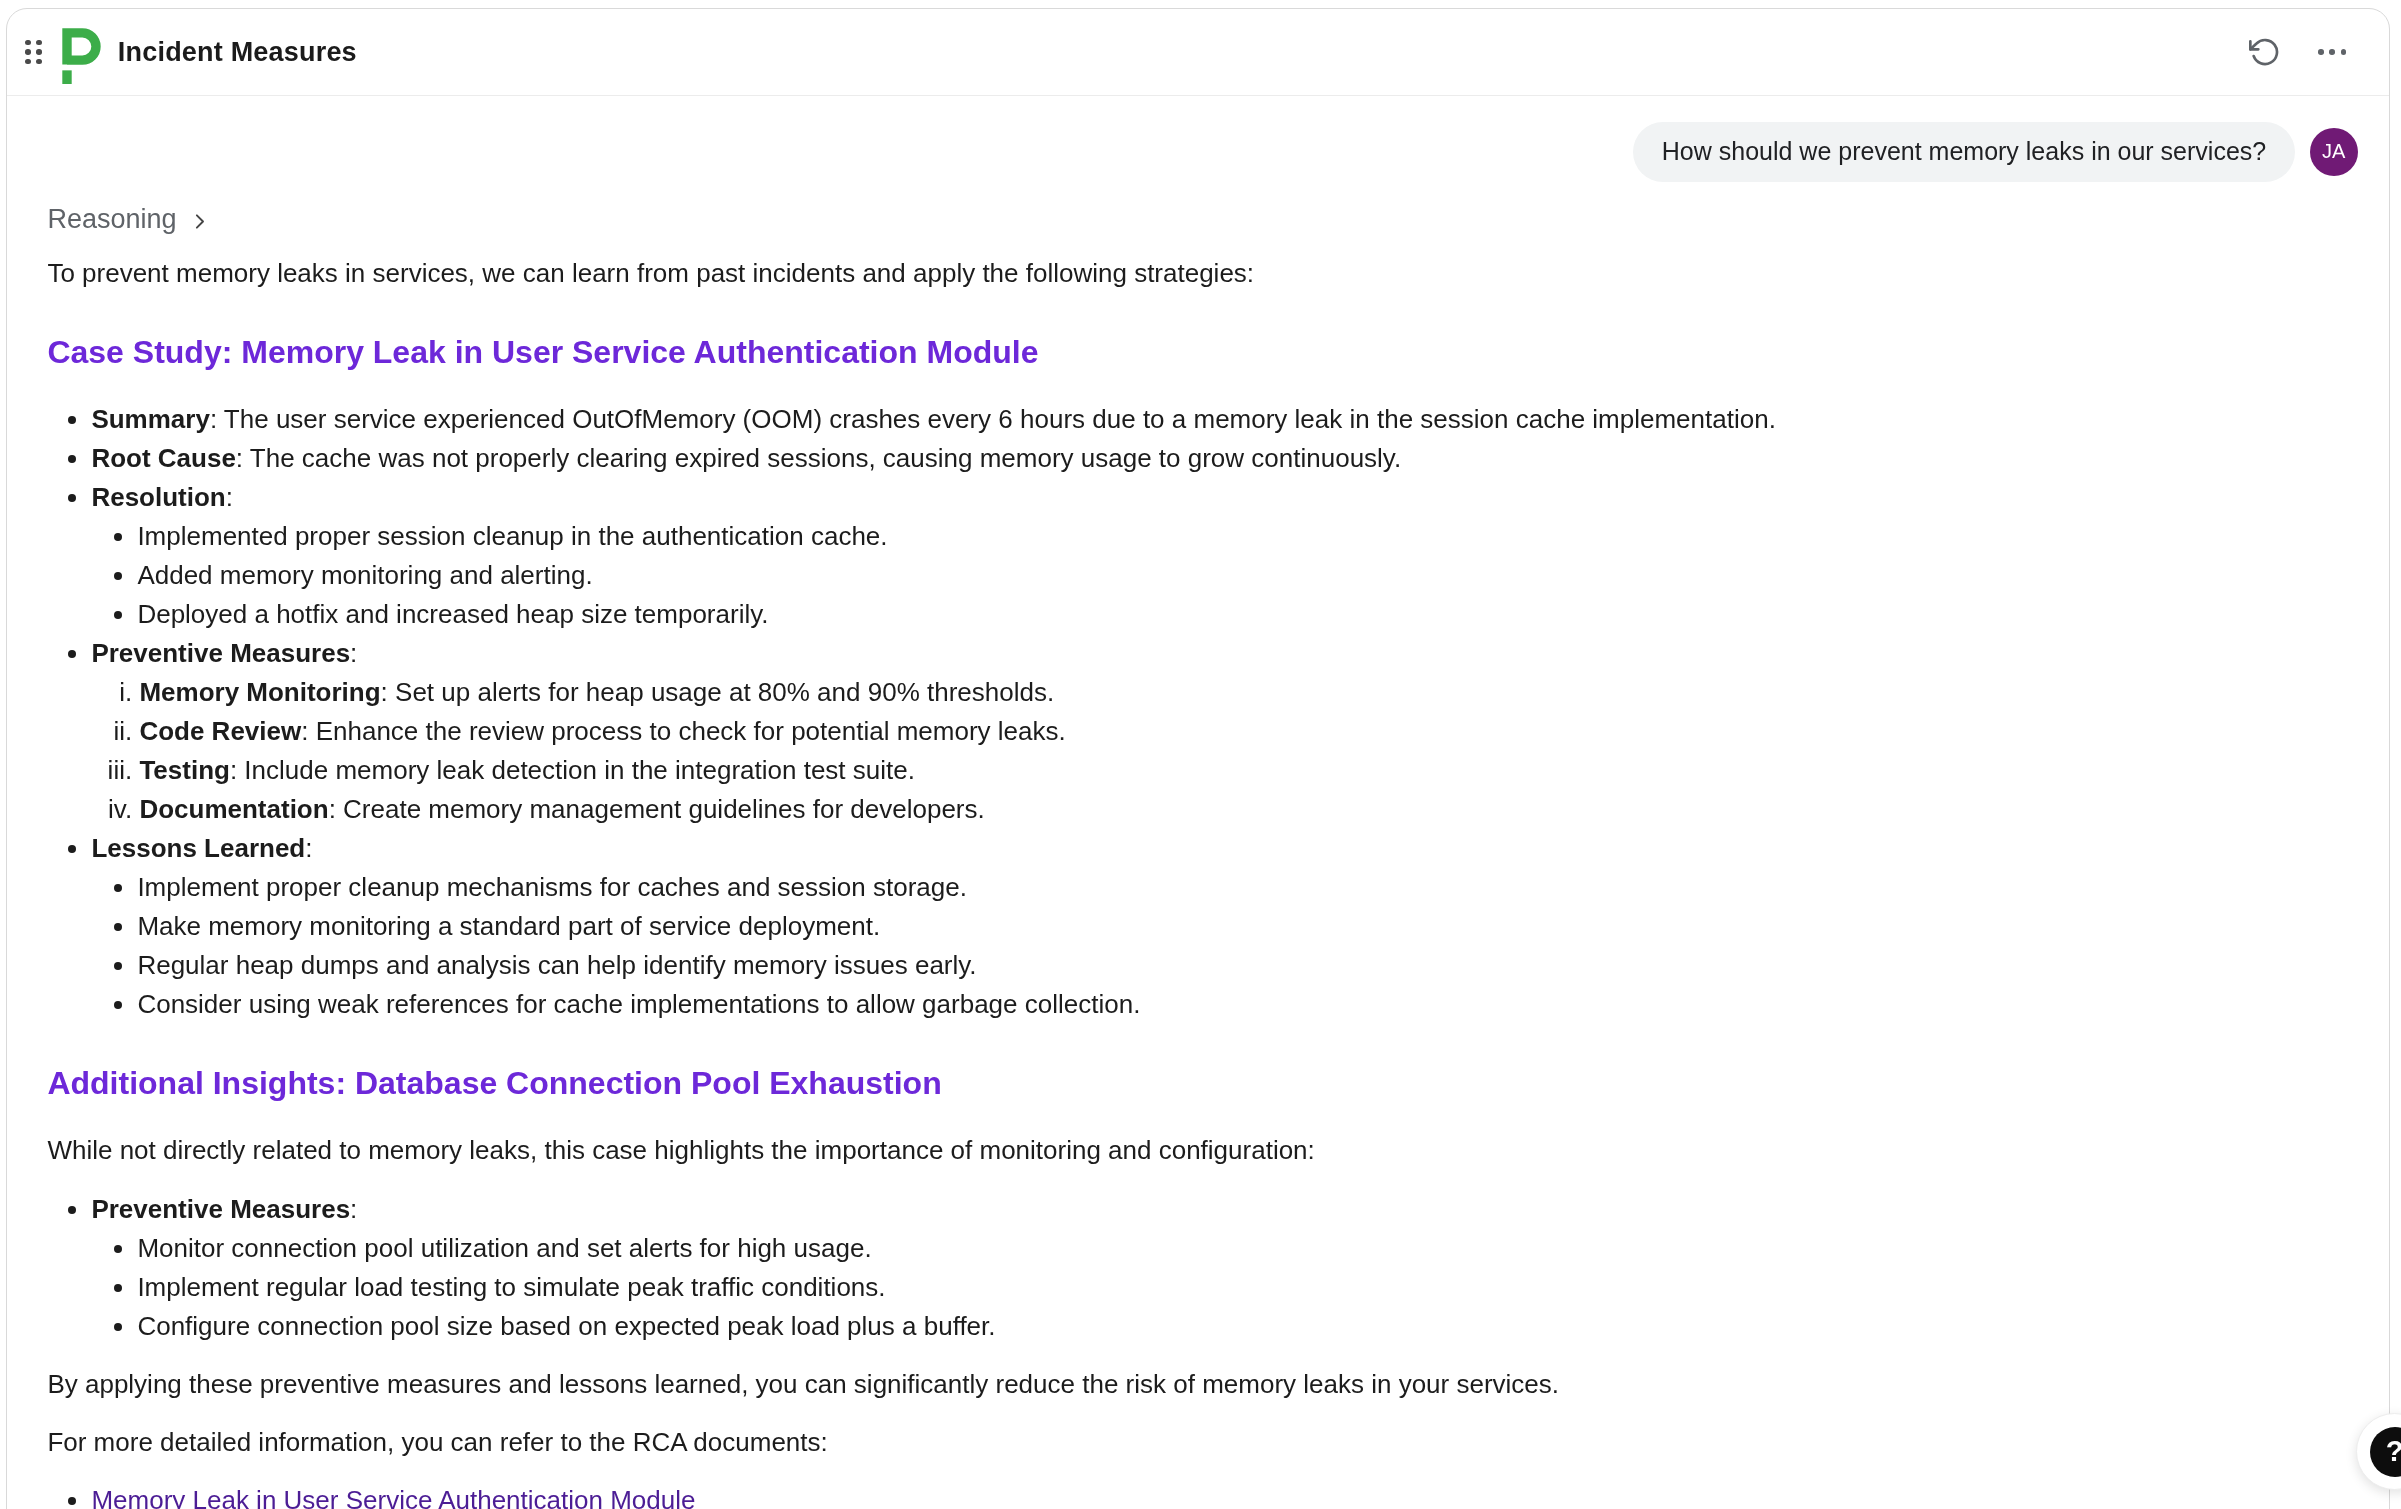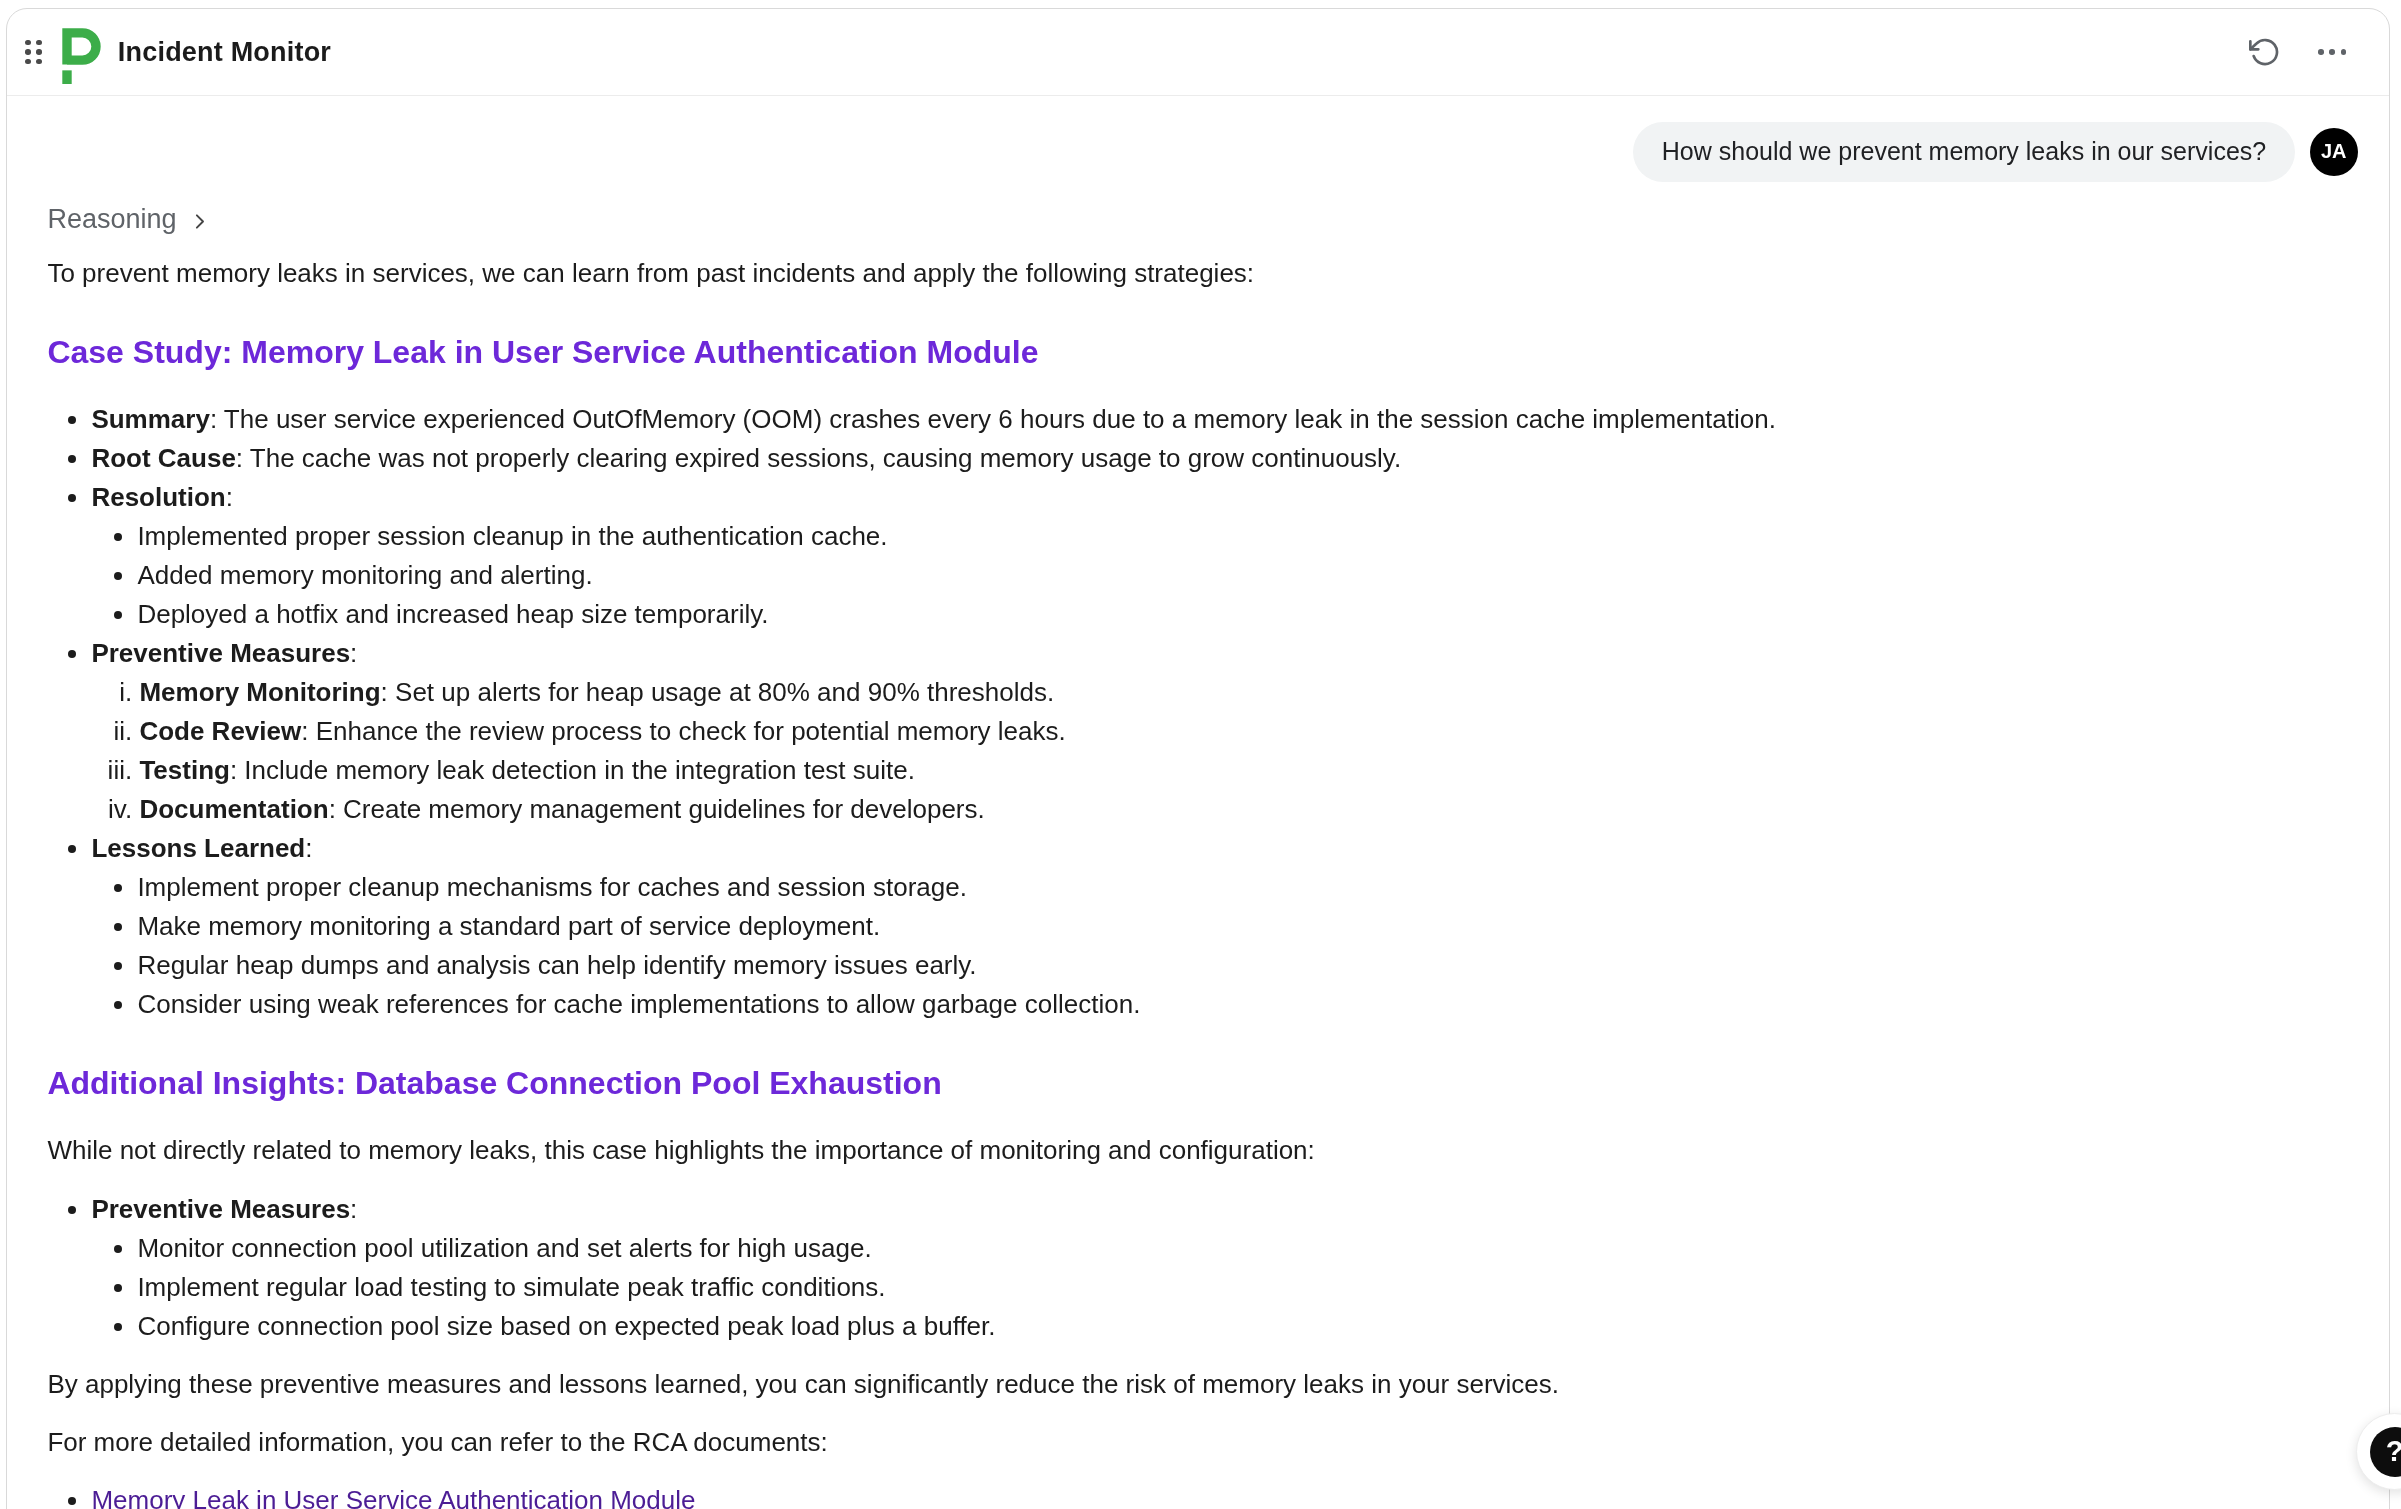--- a/index.html
+++ b/index.html
@@ -43,21 +43,21 @@
   .msg-row {
     display: flex; justify-content: flex-end; align-items: center;
     margin-top: 26px;
   }
   .bubble {
     background: #f1f3f4; border-radius: 35px;
     padding: 16px 29px; font-size: 25px; color: #202124; line-height: 1.1;
   }
   .avatar {
     width: 48px; height: 48px; border-radius: 50%;
-    background: #000000; color: #fff; font-size: 20px; font-weight: 700;
+    background: #701a75; color: #fff; font-size: 20px; font-weight: 400;
     display: flex; align-items: center; justify-content: center;
     margin-left: 14.5px; flex: 0 0 auto;
   }
   .reasoning {
     margin-top: 22.5px; display: inline-flex; align-items: center; gap: 13px;
     color: #5f6368; font-size: 27px; cursor: pointer;
   }
   .reasoning svg { position: relative; top: 1.6px; }
   .md { font-size: 26px; line-height: 1.5; color: #1c1c1c; }
   .md p { margin: 19.3px 0; }
@@ -95,21 +95,21 @@
         <i></i>
         <i></i>
         <i></i>
         <i></i>
         <i></i>
     </span>
     <svg class="logo" viewBox="0 0 54 68">
       <path d="M10 45 V8 H28 A16 16 0 0 1 28 40 H10" fill="none" stroke="#3CAD49" stroke-width="11"></path>
       <rect x="4.5" y="52" width="11" height="16" fill="#3CAD49"></rect>
     </svg>
-    <h1 class="app-title">Incident Monitor</h1>
+    <h1 class="app-title">Incident Measures</h1>
     <div class="header-spacer"></div>
     <button class="icon-btn">
       <svg width="32" height="32" viewBox="0 0 24 24" fill="none" stroke="#5f6368" stroke-width="2" stroke-linecap="round" stroke-linejoin="round">
         <polyline points="1 4 1 10 7 10"></polyline>
         <path d="M3.51 15a9 9 0 1 0 2.13-9.36L1 10"></path>
       </svg>
     </button>
     <button class="icon-btn">
       <span class="more-dots">
           <i></i>

